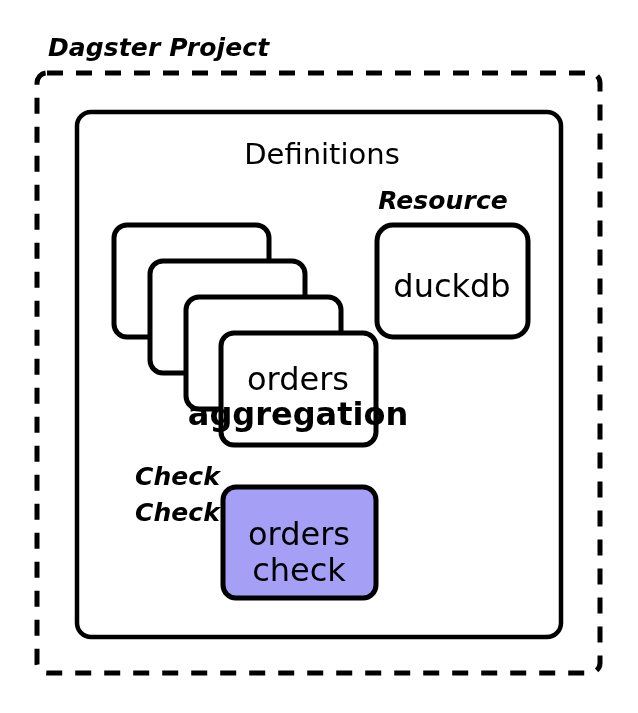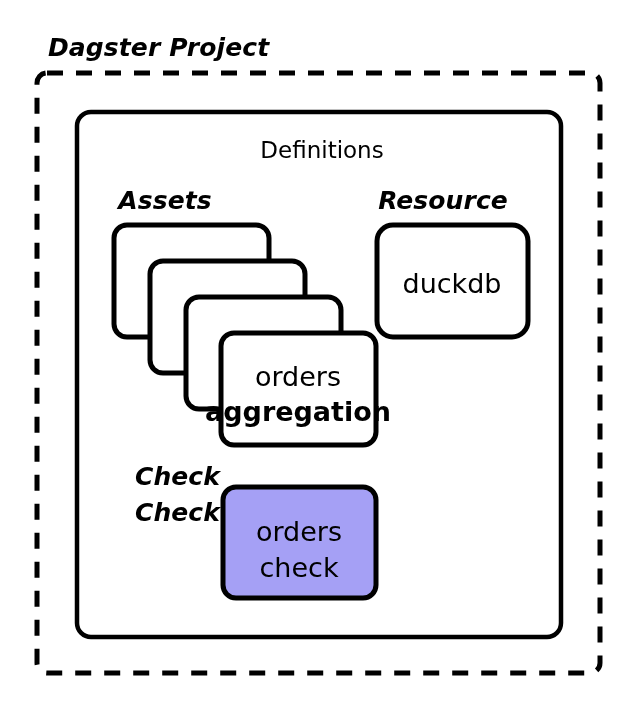--- a/index.html
+++ b/index.html
@@ -32,26 +32,26 @@
   }
   .italic-label {
     font-style: italic;
     font-weight: 600;
     font-size: 25px;
     letter-spacing: 0.1px;
   }
   .plain-label {
     font-style: normal;
     font-weight: 400;
-    font-size: 23px;
+    font-size: 29px;
   }
   .node-label {
     font-style: normal;
     font-weight: 400;
-    font-size: 27px;
+    font-size: 32px;
     text-align: center;
   }
   .center-x {
     transform: translateX(-50%);
   }
   .right-x {
     transform: translateX(-100%);
   }
 </style>
 </head>
@@ -92,21 +92,20 @@
 
     <rect x="377" y="225" width="151" height="112" rx="16" ry="16" fill="#ffffff" stroke="#000000" stroke-width="5"></rect>
 
     <rect x="223" y="487" width="153" height="111" rx="13" ry="13" fill="#A5A0F5" stroke="#000000" stroke-width="5"></rect>
   </svg>
 
   <div class="txt italic-label" style="left:48px; top:33px;">Dagster Project</div>
 
   <div class="txt plain-label center-x" style="left:322px; top:137px;">Definitions</div>
 
-  <div class="txt italic-label center-x" style="left:165px; top:186px;">Assets</div>
 
   <div class="txt italic-label center-x" style="left:443px; top:186px;text-align:center;">Resource</div>
 
   <div style="position:absolute; left:220px; top:462px; width:0;">
     <div class="txt italic-label right-x" style="left:0px; top:0px;">Check</div>
     <div class="txt italic-label right-x" style="left:0px; top:36px;">Check</div>
   </div>
 
   <div style="position:absolute; left:298px; top:361px; width:0;">
     <div class="txt node-label center-x" style="left:0px; top:0px;">orders</div>

